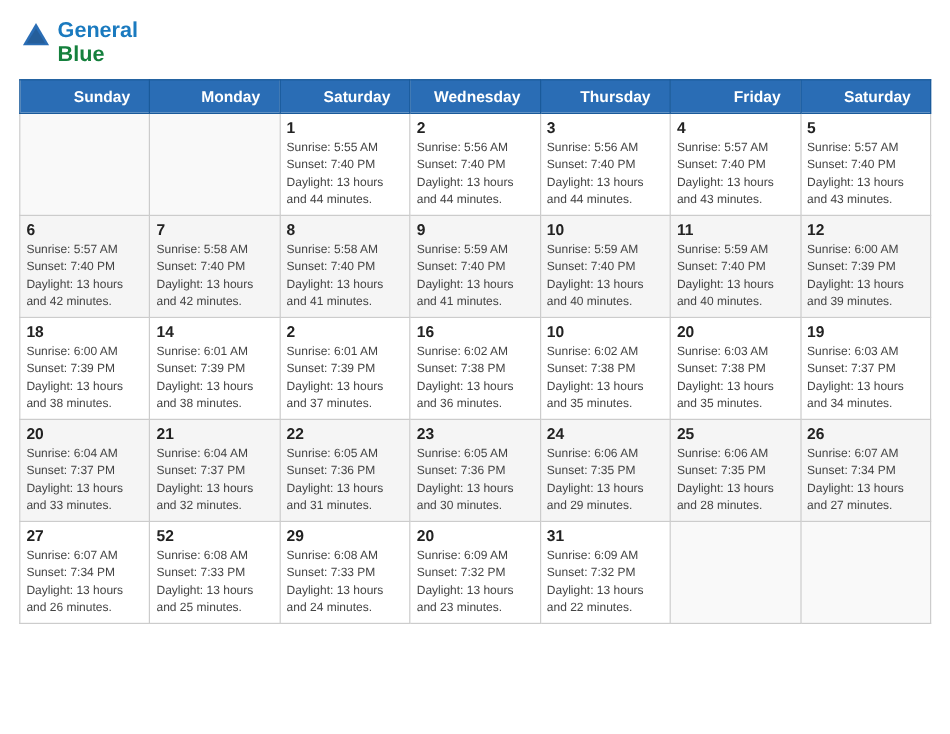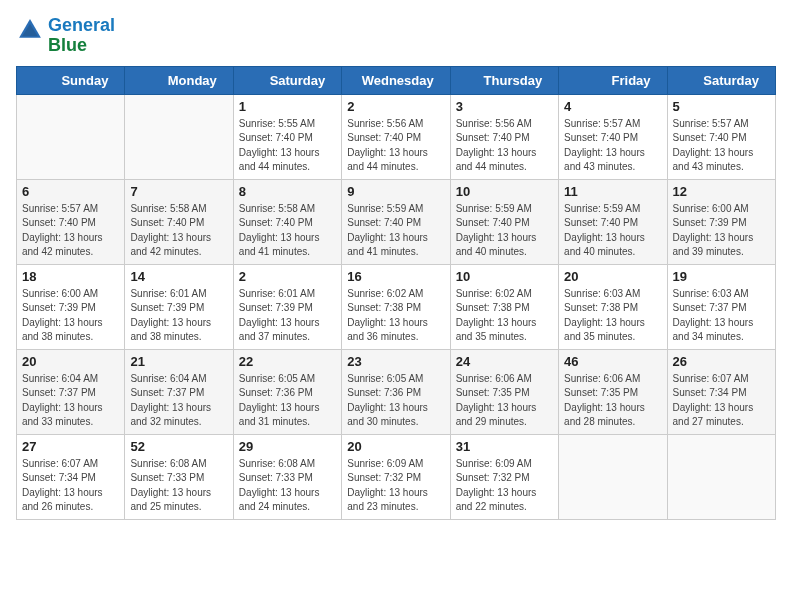--- a/index.html
+++ b/index.html
@@ -220,21 +220,21 @@
         </td>
         <td>
           <div class="day-number">23</div>
           <div class="day-info">Sunrise: 6:05 AM<br>Sunset: 7:36 PM<br>Daylight: 13 hours and 30 minutes.</div>
         </td>
         <td>
           <div class="day-number">24</div>
           <div class="day-info">Sunrise: 6:06 AM<br>Sunset: 7:35 PM<br>Daylight: 13 hours and 29 minutes.</div>
         </td>
         <td>
-          <div class="day-number">46</div>
+          <div class="day-number">25</div>
           <div class="day-info">Sunrise: 6:06 AM<br>Sunset: 7:35 PM<br>Daylight: 13 hours and 28 minutes.</div>
         </td>
         <td>
           <div class="day-number">26</div>
           <div class="day-info">Sunrise: 6:07 AM<br>Sunset: 7:34 PM<br>Daylight: 13 hours and 27 minutes.</div>
         </td>
       </tr>
       <tr>
         <td>
           <div class="day-number">27</div>

